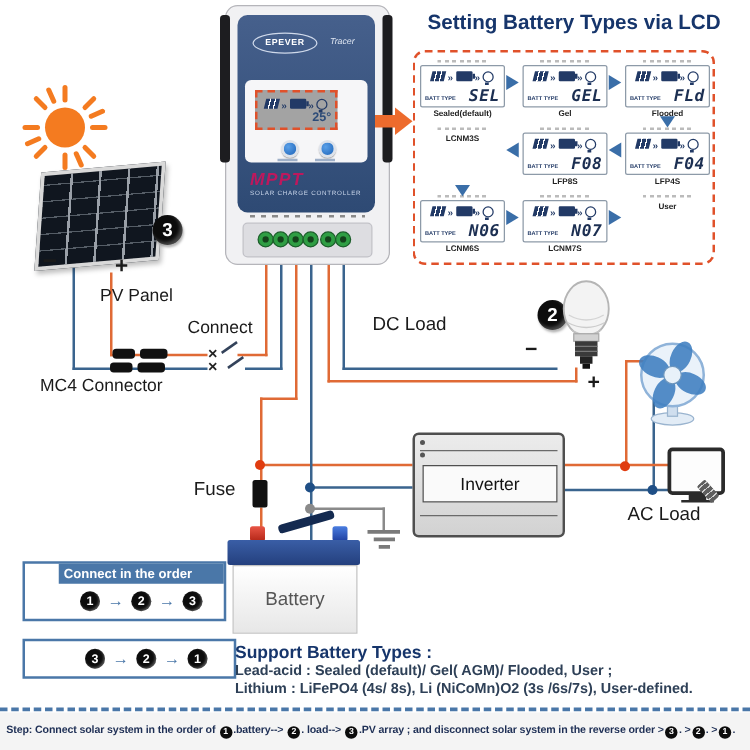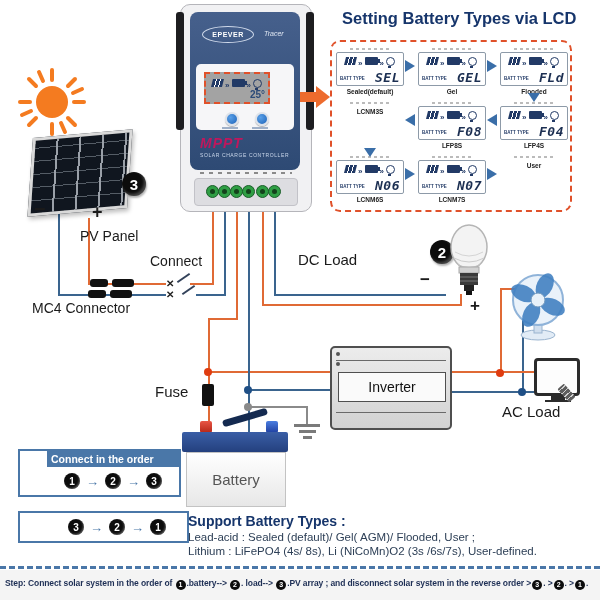--- a/index.html
+++ b/index.html
@@ -85,21 +85,21 @@
   .bat-handle{position:absolute;left:222px;top:414px;width:46px;height:7px;background:#142a50;border-radius:3px;transform:rotate(-16deg);}
   .bat-body{position:absolute;left:186px;top:452px;width:98px;height:53px;background:linear-gradient(#ffffff,#e7e7e7);border:1px solid #c3c3c3;display:flex;align-items:center;justify-content:center;font-size:15px;color:#555;}
   
   .order-box{position:absolute;border:2px solid #4a77a8;background:#fff;padding-left:27px;}
   .order-head{background:#4a77a8;color:#fff;font-weight:bold;font-size:10.5px;padding:2px 4px;white-space:nowrap;}
   .order-body{display:flex;align-items:center;justify-content:center;gap:6px;padding:5px 2px;}
   .num{width:16px;height:16px;border-radius:50%;background:#0c0c0c;color:#fff;font-size:10px;font-weight:bold;display:inline-flex;align-items:center;justify-content:center;box-shadow:inset -1px -1px 2px rgba(255,255,255,.3);}
   .oarr::before{content:"→";color:#4a77a8;font-weight:bold;font-size:13px;}
   
   .sup-title{position:absolute;left:188px;top:513px;font-size:14px;font-weight:bold;color:#16356b;}
-  .sup-line{position:absolute;left:188px;font-size:11.5px;font-weight:normal;color:#2e4057;white-space:nowrap;}
+  .sup-line{position:absolute;left:188px;font-size:11.5px;font-weight:bold;color:#2e4057;white-space:nowrap;}
   
   .bottom-strip{position:absolute;left:0;top:570px;width:600px;height:30px;background:#f4f4f4;}
   .dash-sep{position:absolute;left:0;top:566px;width:600px;height:0;border-top:3px dashed #4a77a8;}
   .step-line{position:absolute;left:5px;top:578px;width:594px;font-size:8.5px;font-weight:bold;color:#1e2f55;white-space:nowrap;letter-spacing:-.1px;}
   .snum{display:inline-flex;width:10px;height:10px;border-radius:50%;background:#0c0c0c;color:#fff;font-size:7px;font-weight:bold;align-items:center;justify-content:center;vertical-align:-1px;margin:0 1px;}
 </style>
 </head>
 <body>
 
 <div>

